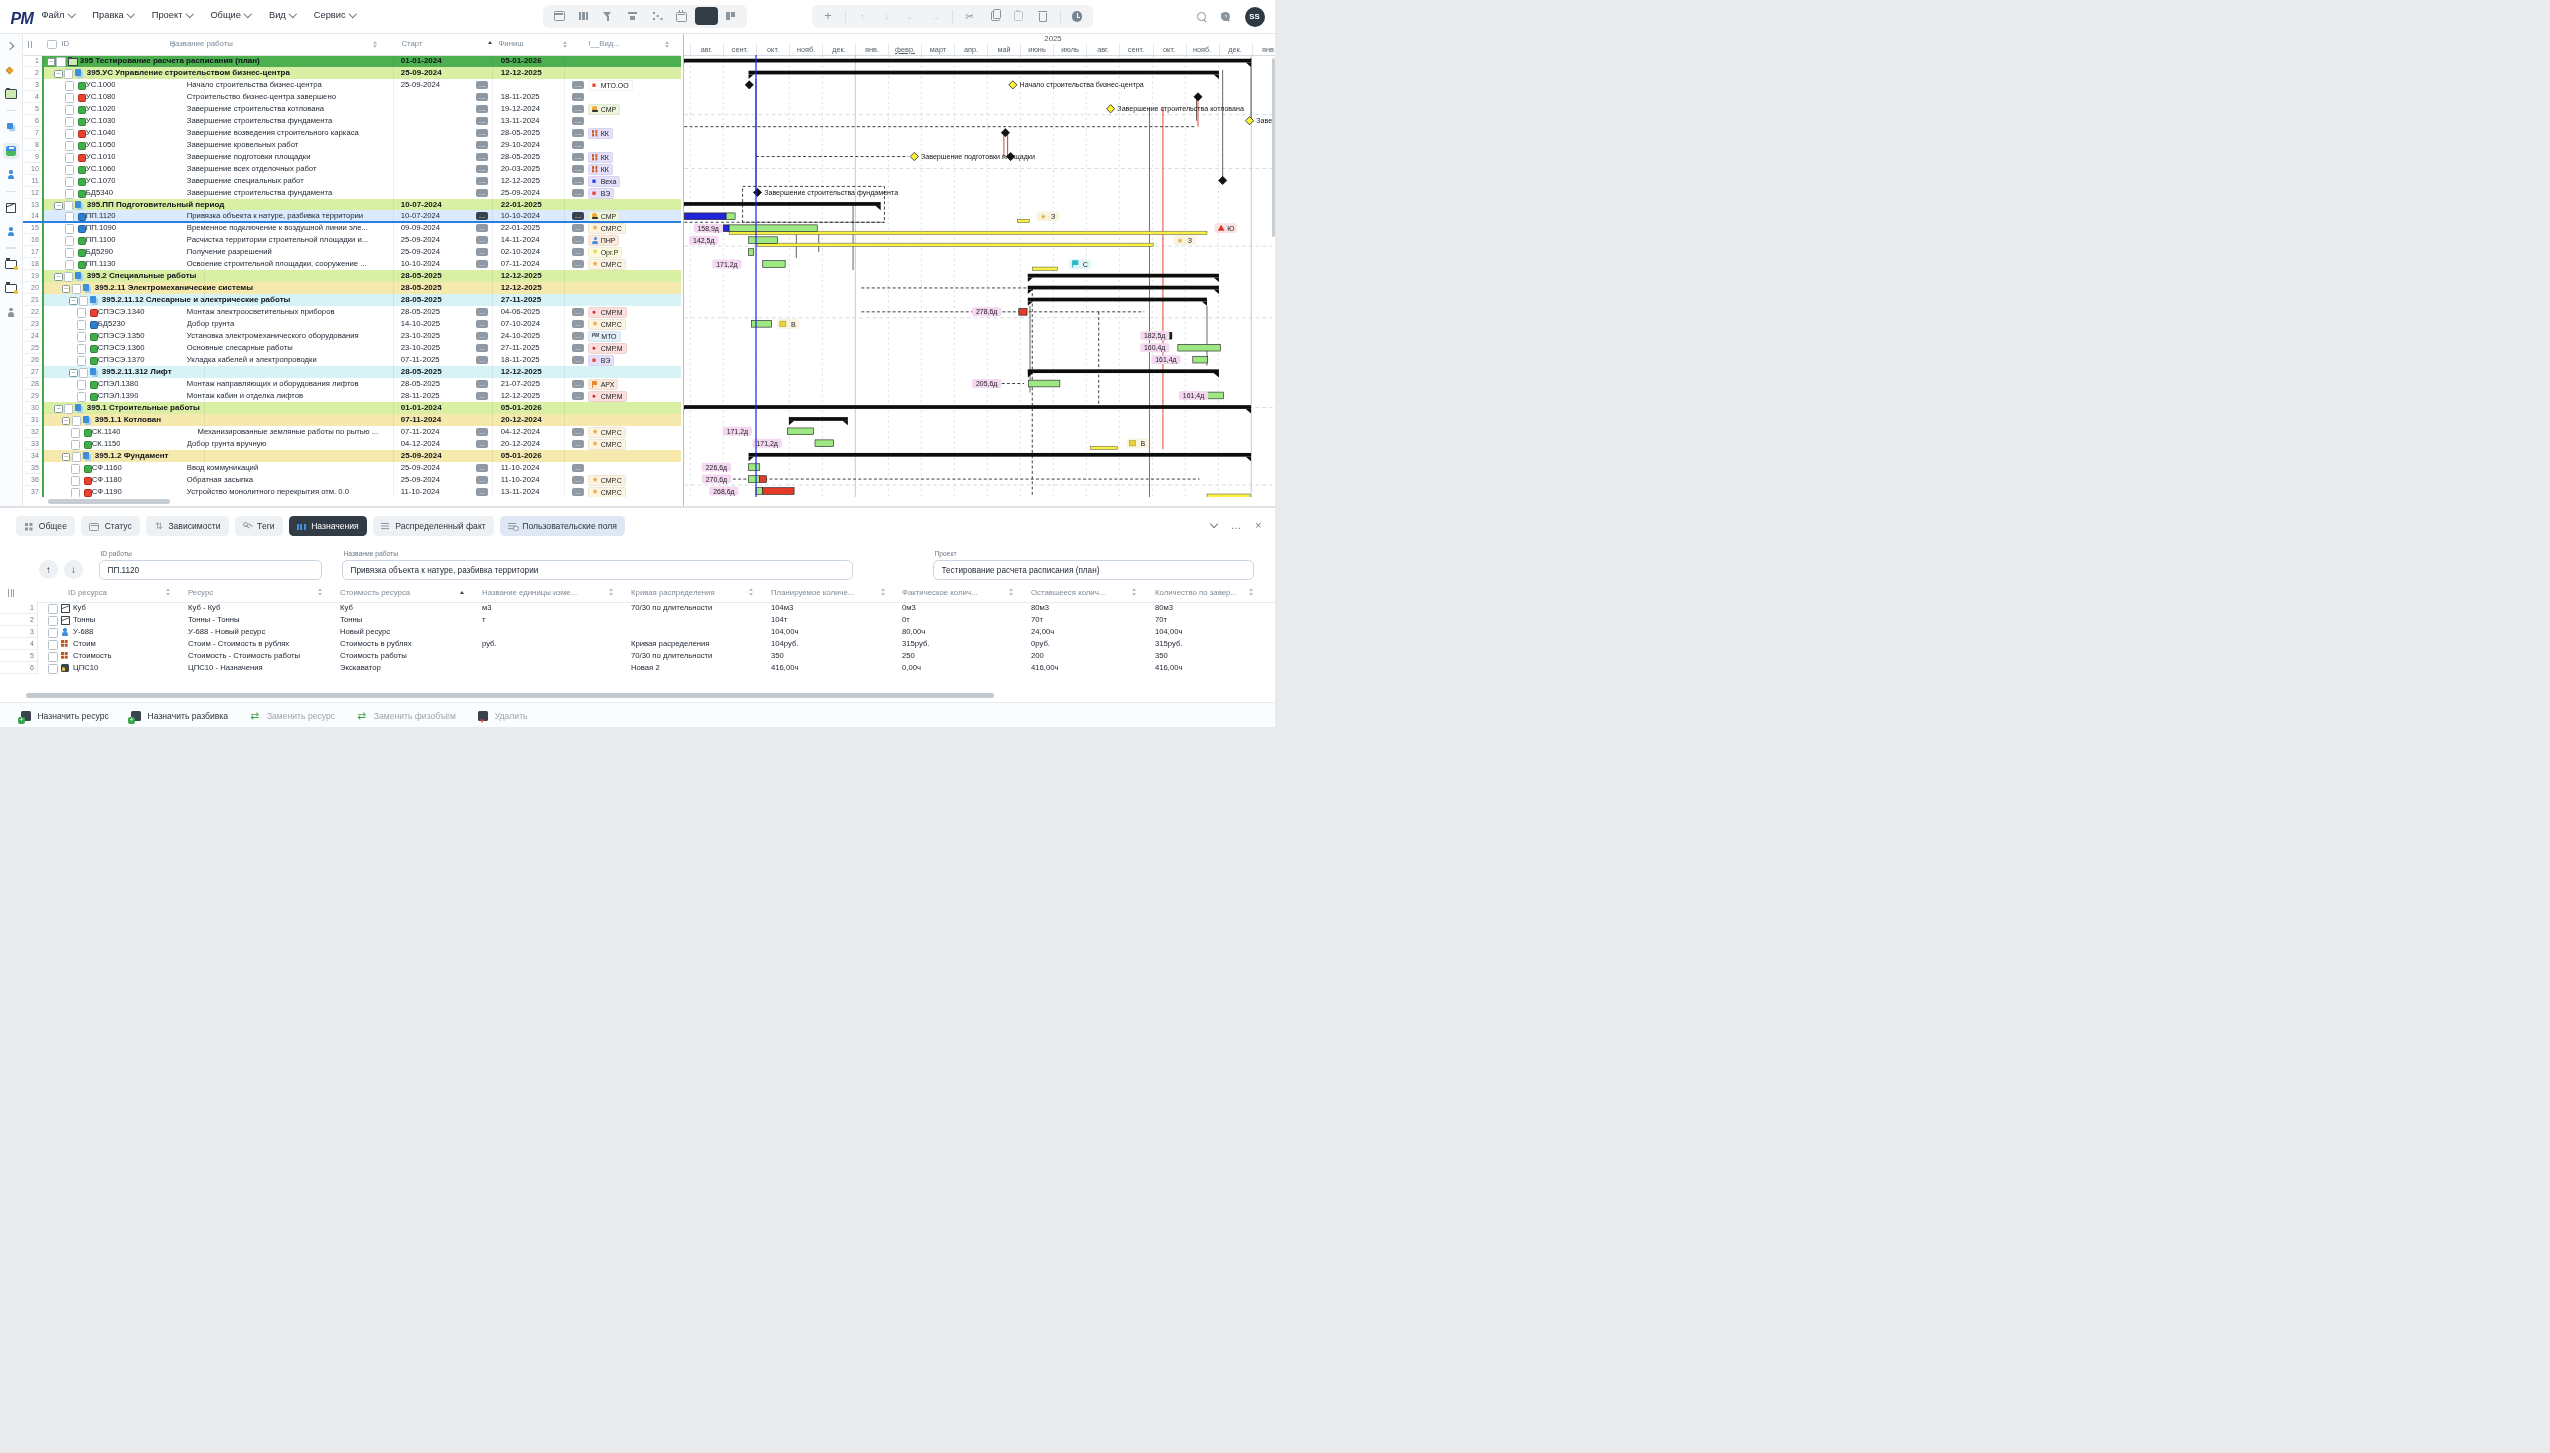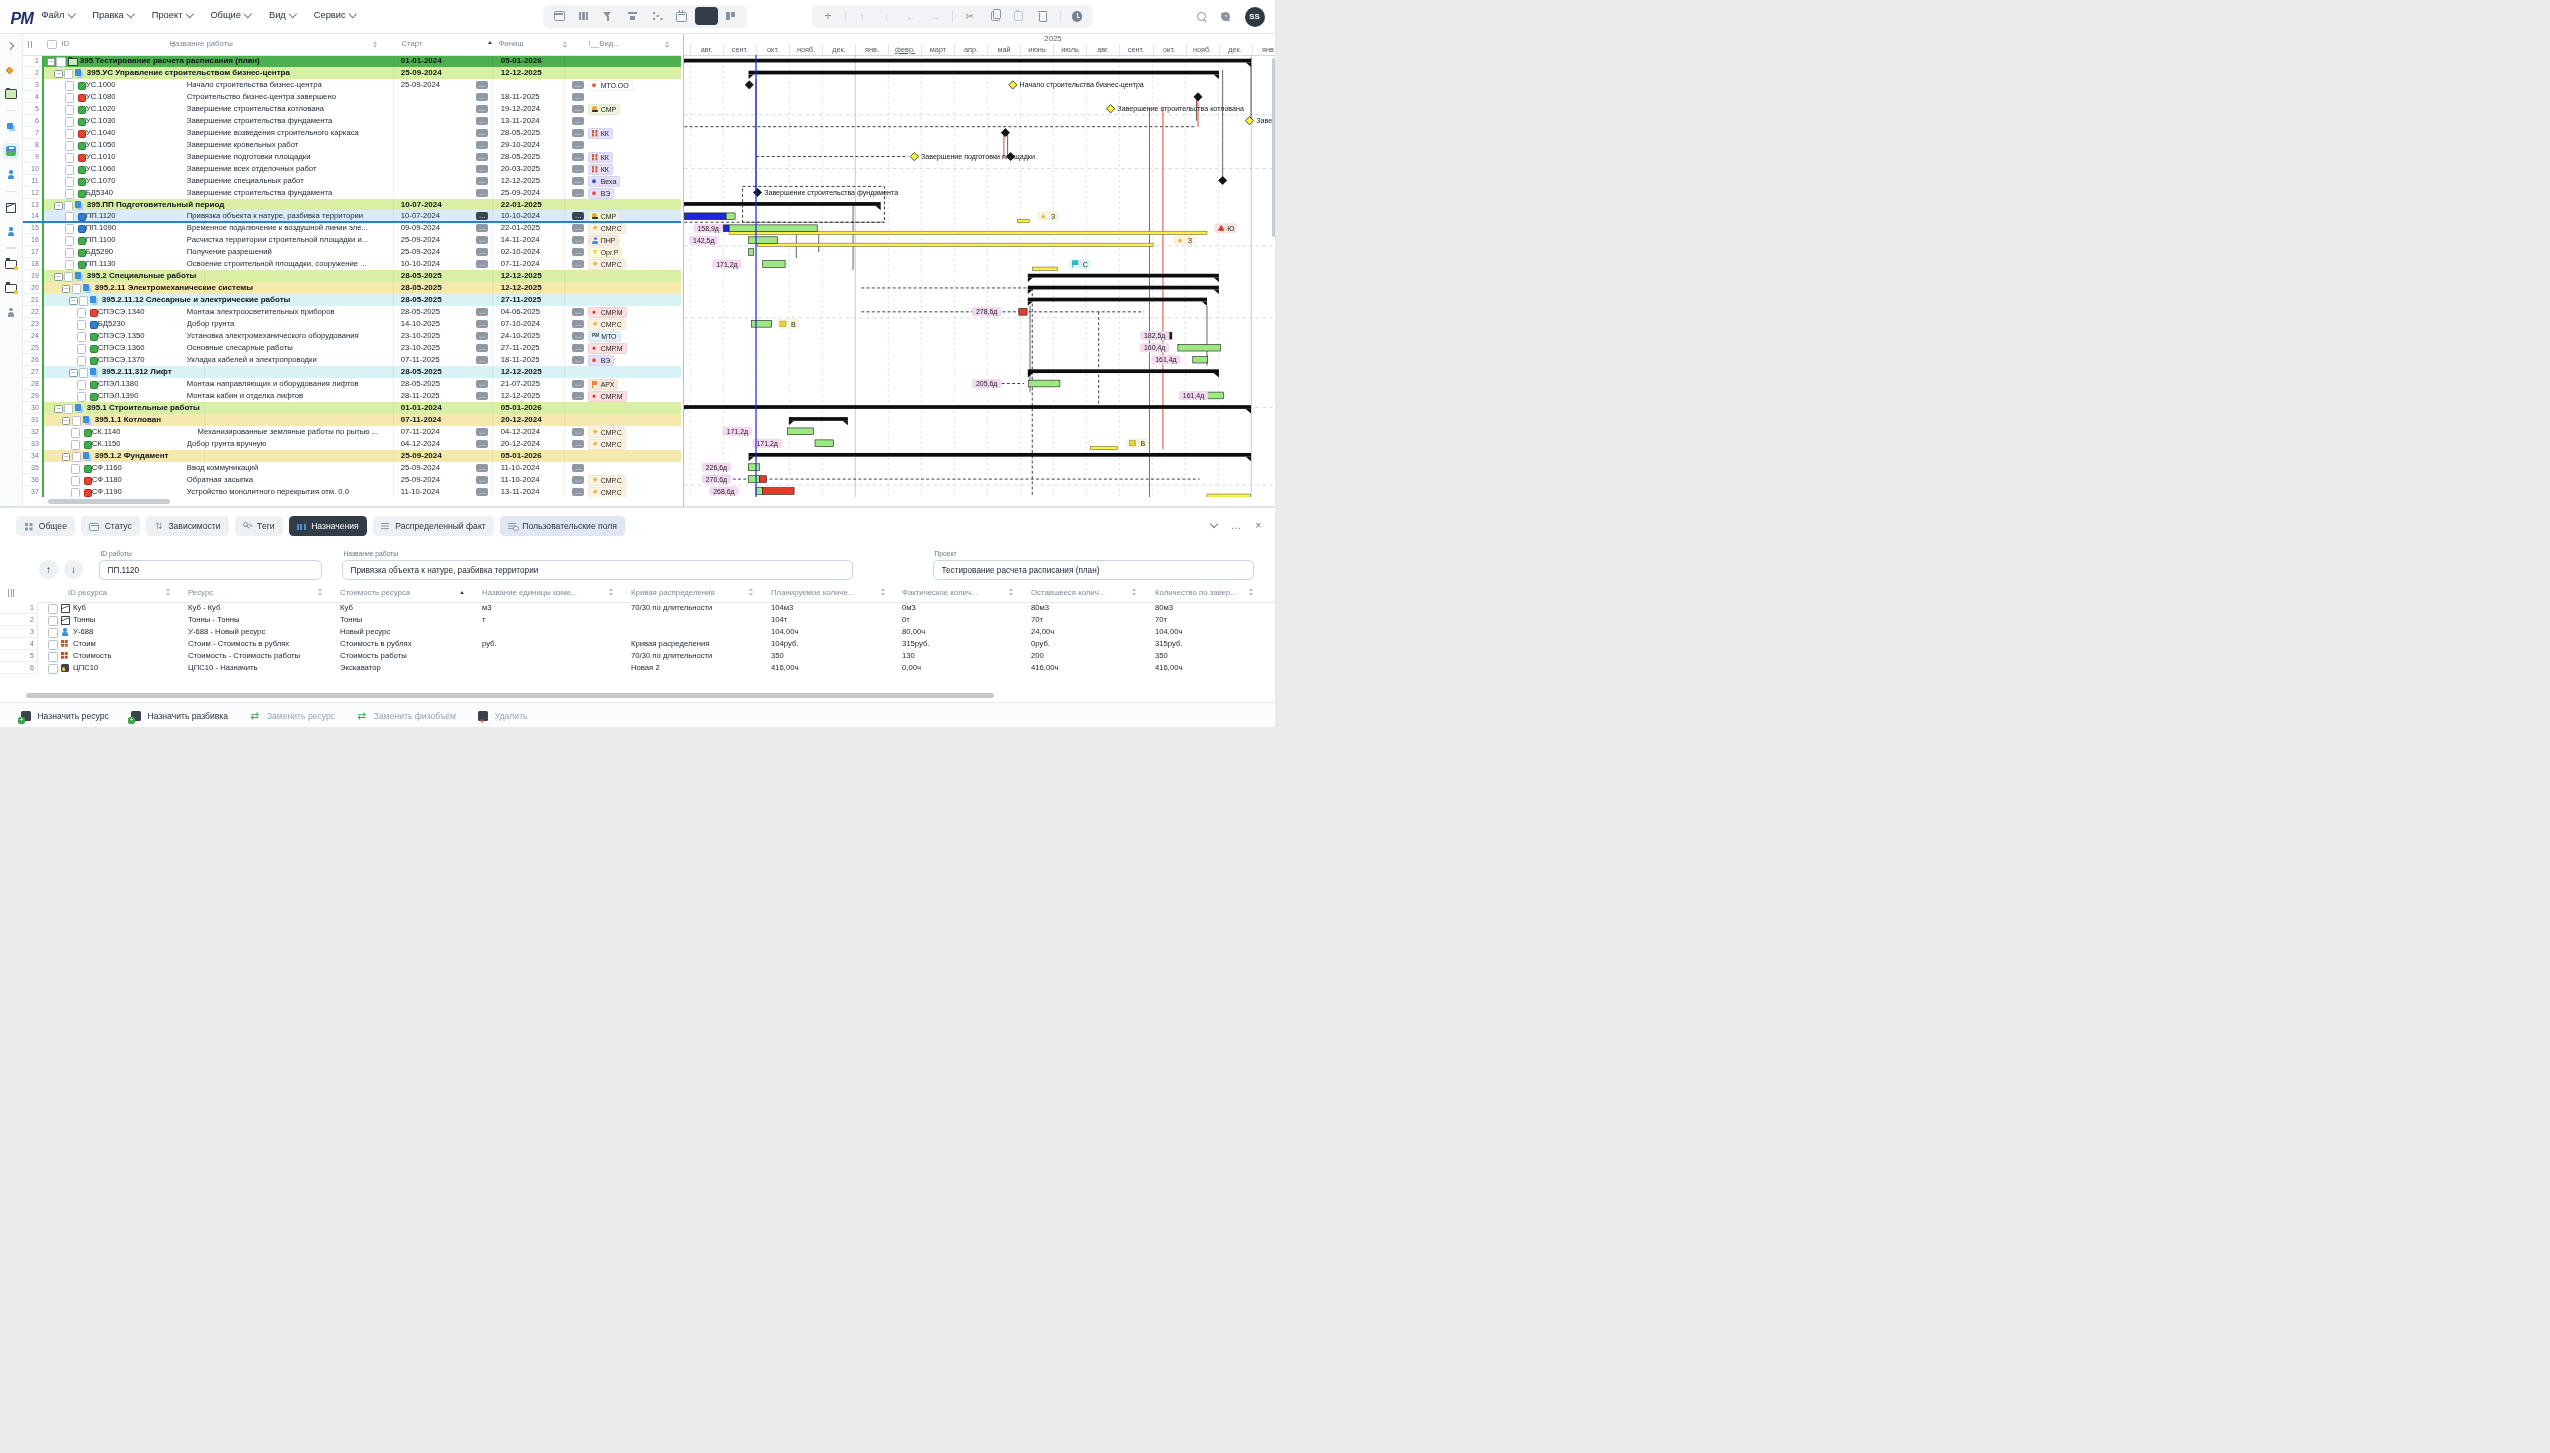--- a/index.html
+++ b/index.html
@@ -1317,30 +1317,30 @@
         <div class="rrow" style="top: 48px;">
           <span class="rnum">5</span>
           <span class="cbx" style="position: absolute; left: 48px; top: 2.2px;"></span>
           <span class="ric ric-bricks" style="left: 61px;"></span>
           <span class="rcell" style="left: 73px; width: 108px;">Стоимость</span>
           <span class="rcell" style="left: 188px; width: 144px;">Стоимость - Стоимость работы</span>
           <span class="rcell" style="left: 340px; width: 135px;">Стоимость работы</span>
           <span class="rcell" style="left: 482px; width: 141px;"></span>
           <span class="rcell" style="left: 631px; width: 132px;">70/30 по длительности</span>
           <span class="rcell" style="left: 771px; width: 124px;">350</span>
-          <span class="rcell" style="left: 902px; width: 122px;">130</span>
+          <span class="rcell" style="left: 902px; width: 122px;">250</span>
           <span class="rcell" style="left: 1031px; width: 116px;">200</span>
           <span class="rcell" style="left: 1155px; width: 108px;">350</span>
         </div>
         <div class="rrow" style="top: 60px;">
           <span class="rnum">6</span>
           <span class="cbx" style="position: absolute; left: 48px; top: 2.2px;"></span>
           <span class="ric ric-excav" style="left: 61px;"></span>
           <span class="rcell" style="left: 73px; width: 108px;">ЦПС10</span>
-          <span class="rcell" style="left: 188px; width: 144px;">ЦПС10 - Назначить</span>
+          <span class="rcell" style="left: 188px; width: 144px;">ЦПС10 - Назначения</span>
           <span class="rcell" style="left: 340px; width: 135px;">Экскаватор</span>
           <span class="rcell" style="left: 482px; width: 141px;"></span>
           <span class="rcell" style="left: 631px; width: 132px;">Новая 2</span>
           <span class="rcell" style="left: 771px; width: 124px;">416,00ч</span>
           <span class="rcell" style="left: 902px; width: 122px;">0,00ч</span>
           <span class="rcell" style="left: 1031px; width: 116px;">416,00ч</span>
           <span class="rcell" style="left: 1155px; width: 108px;">416,00ч</span>
         </div>
       </div>
     <div class="p-hsb"></div>

